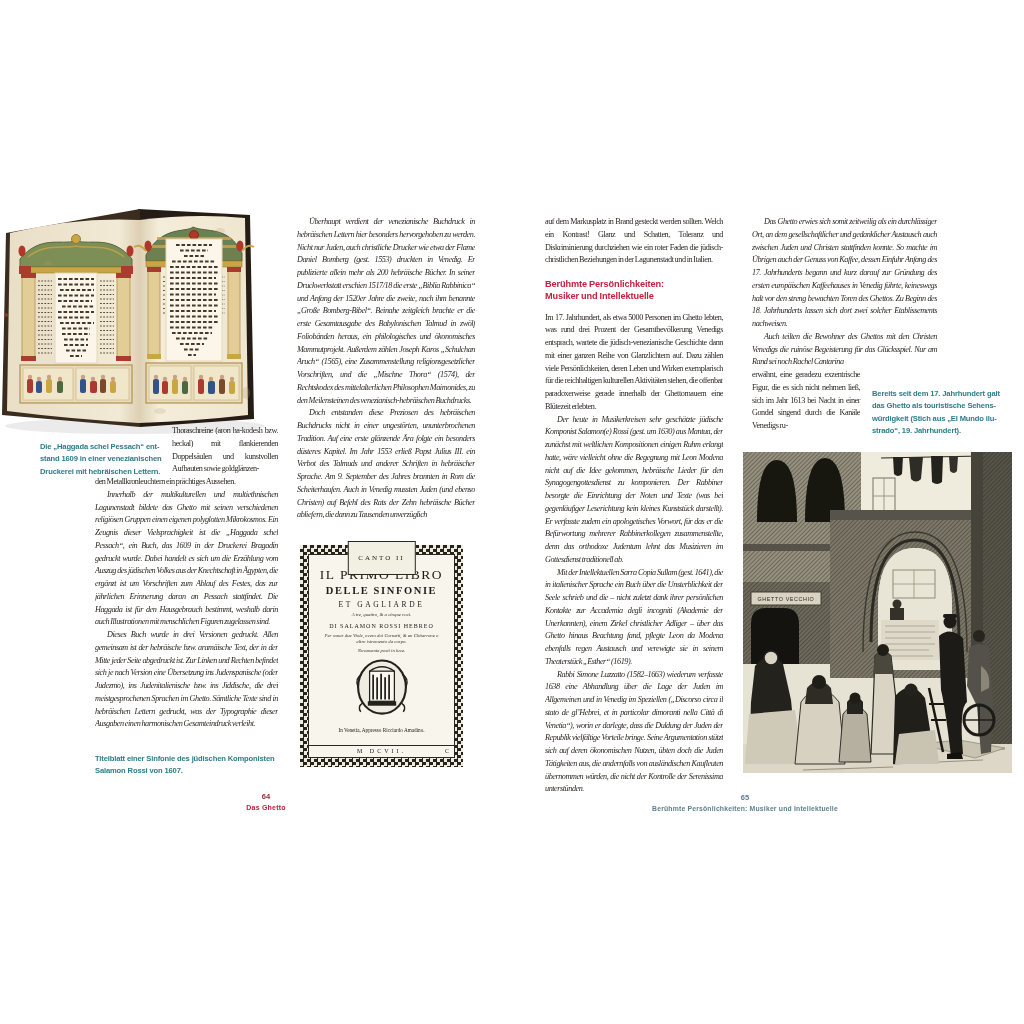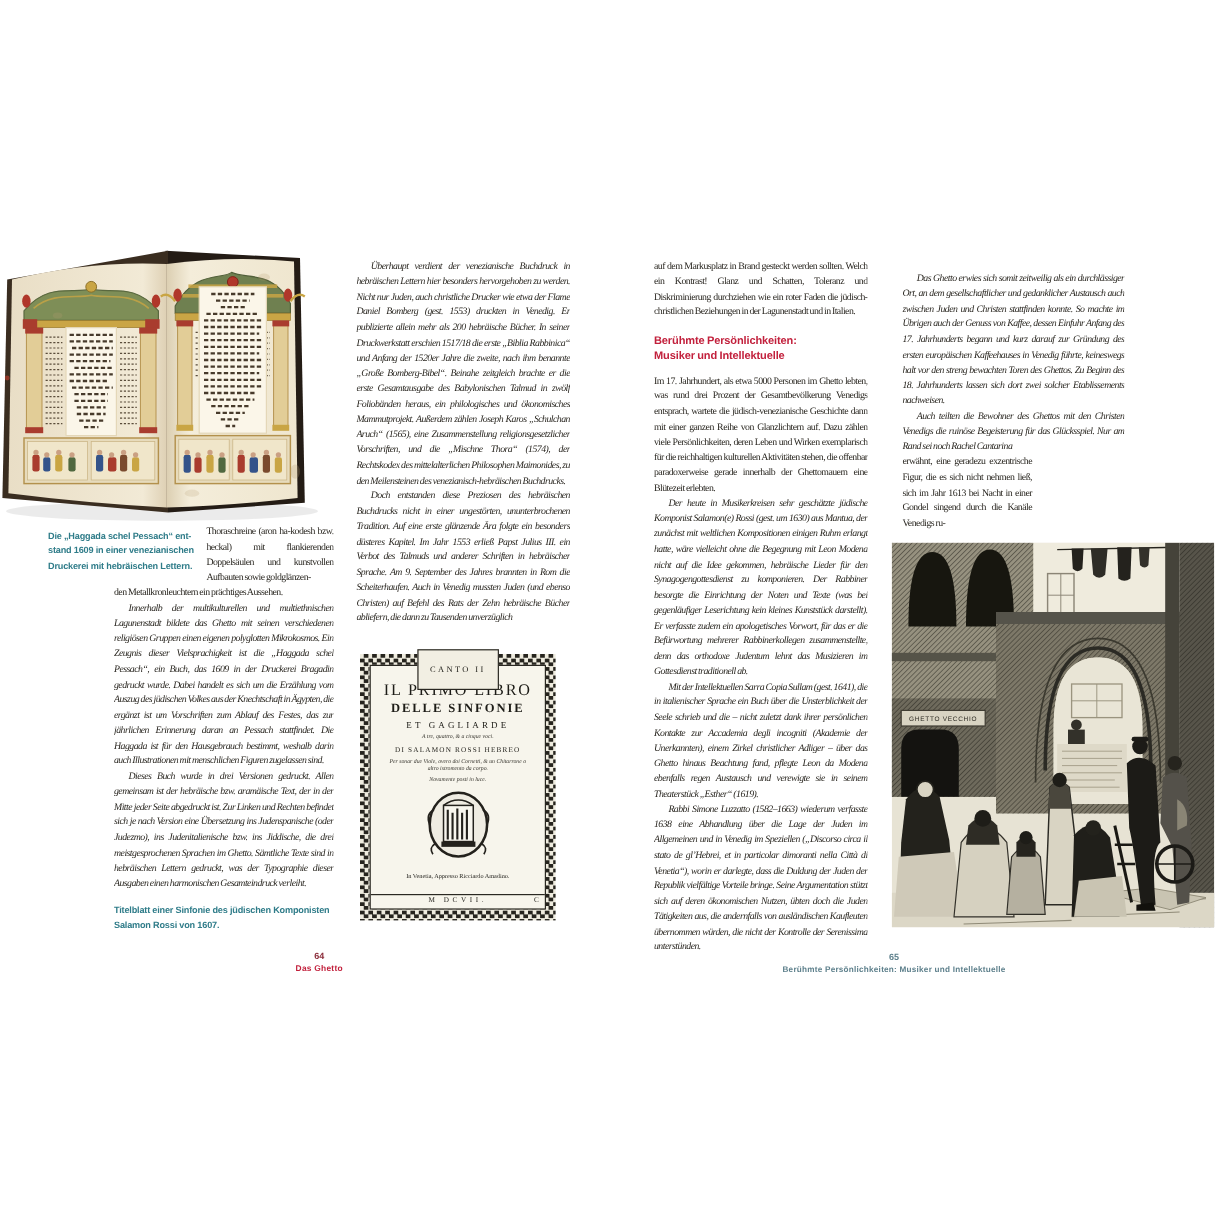--- a/index.html
+++ b/index.html
@@ -251,21 +251,21 @@
       <ellipse cx="246" cy="200" rx="4" ry="6" fill="#b59b6e" opacity="0.25"></ellipse>
       <ellipse cx="160" cy="218" rx="6" ry="3" fill="#b59b6e" opacity="0.2"></ellipse>
       <circle cx="6" cy="122" r="2" fill="#b23a2b" opacity="0.7"></circle>
     </svg>
   </div>
 
   <div class="cap" style="left:40px;top:441px;width:132px;">Die „Haggada schel Pessach“ ent-
 stand 1609 in einer venezianischen
 Druckerei mit hebräischen Lettern.</div>
 
-  <div class="colabs bodytext" style="left:95px;top:437px;width:183px;height:318px;">
+  <div class="colabs bodytext" style="left:95px;top:425px;width:183px;height:318px;">
     <div class="p wrapblock-a">Thoraschreine (aron ha-kodesh bzw. heckal) mit flankierenden Doppelsäulen und kunstvollen Aufbauten sowie goldglänzen-</div>
     <div class="p">den Metallkronleuchtern ein prächtiges Aussehen.</div>
     <div class="p ind">Innerhalb der multikulturellen und multiethnischen Lagunenstadt bildete das Ghetto mit seinen verschiedenen religiösen Gruppen einen eigenen polyglotten Mikrokosmos. Ein Zeugnis dieser Vielsprachigkeit ist die „Haggada schel Pessach“, ein Buch, das 1609 in der Druckerei Bragadin gedruckt wurde. Dabei handelt es sich um die Erzählung vom Auszug des jüdischen Volkes aus der Knechtschaft in Ägypten, die ergänzt ist um Vorschriften zum Ablauf des Festes, das zur jährlichen Erinnerung daran an Pessach stattfindet. Die Haggada ist für den Hausgebrauch bestimmt, weshalb darin auch Illustrationen mit menschlichen Figuren zugelassen sind.</div>
     <div class="p ind">Dieses Buch wurde in drei Versionen gedruckt. Allen gemeinsam ist der hebräische bzw. aramäische Text, der in der Mitte jeder Seite abgedruckt ist. Zur Linken und Rechten befindet sich je nach Version eine Übersetzung ins Judenspanische (oder Judezmo), ins Judenitalienische bzw. ins Jiddische, die drei meistgesprochenen Sprachen im Ghetto. Sämtliche Texte sind in hebräischen Lettern gedruckt, was der Typographie dieser Ausgaben einen harmonischen Gesamteindruck verleiht.</div>
   </div>
 
   <div class="colabs bodytext" style="left:297px;top:216px;width:178px;height:326px;">
     <div class="p ind">Überhaupt verdient der venezianische Buchdruck in hebräischen Lettern hier besonders hervorgehoben zu werden. Nicht nur Juden, auch christliche Drucker wie etwa der Flame Daniel Bomberg (gest. 1553) druckten in Venedig. Er publizierte allein mehr als 200 hebräische Bücher. In seiner Druckwerkstatt erschien 1517/18 die erste „Biblia Rabbinica“ und Anfang der 1520er Jahre die zweite, nach ihm benannte „Große Bomberg-Bibel“. Beinahe zeitgleich brachte er die erste Gesamtausgabe des Babylonischen Talmud in zwölf Foliobänden heraus, ein philologisches und ökonomisches Mammutprojekt. Außerdem zählen Joseph Karos „Schulchan Aruch“ (1565), eine Zusammenstellung religionsgesetzlicher Vorschriften, und die „Mischne Thora“ (1574), der Rechtskodex des mittelalterlichen Philosophen Maimonides, zu den Meilensteinen des venezianisch-hebräischen Buchdrucks.</div>
     <div class="p ind">Doch entstanden diese Preziosen des hebräischen Buchdrucks nicht in einer ungestörten, ununterbrochenen Tradition. Auf eine erste glänzende Ära folgte ein besonders düsteres Kapitel. Im Jahr 1553 erließ Papst Julius III. ein Verbot des Talmuds und anderer Schriften in hebräischer Sprache. Am 9. September des Jahres brannten in Rom die Scheiterhaufen. Auch in Venedig mussten Juden (und ebenso Christen) auf Befehl des Rats der Zehn hebräische Bücher abliefern, die dann zu Tausenden unverzüglich</div>
   </div>
@@ -313,26 +313,30 @@
   <div class="colabs bodytext" style="left:545px;top:216px;width:178px;height:578px;">
     <div class="p">auf dem Markusplatz in Brand gesteckt werden sollten. Welch ein Kontrast! Glanz und Schatten, Toleranz und Diskriminierung durchziehen wie ein roter Faden die jüdisch-christlichen Beziehungen in der Lagunenstadt und in Italien.</div>
     <div class="heading-red">Berühmte Persönlichkeiten:
 Musiker und Intellektuelle</div>
     <div class="p">Im 17. Jahrhundert, als etwa 5000 Personen im Ghetto lebten, was rund drei Prozent der Gesamtbevölkerung Venedigs entsprach, wartete die jüdisch-venezianische Geschichte dann mit einer ganzen Reihe von Glanzlichtern auf. Dazu zählen viele Persönlichkeiten, deren Leben und Wirken exemplarisch für die reichhaltigen kulturellen Aktivitäten stehen, die offenbar paradoxerweise gerade innerhalb der Ghettomauern eine Blütezeit erlebten.</div>
     <div class="p ind">Der heute in Musikerkreisen sehr geschätzte jüdische Komponist Salamon(e) Rossi (gest. um 1630) aus Mantua, der zunächst mit weltlichen Kompositionen einigen Ruhm erlangt hatte, wäre vielleicht ohne die Begegnung mit Leon Modena nicht auf die Idee gekommen, hebräische Lieder für den Synagogengottesdienst zu komponieren. Der Rabbiner besorgte die Einrichtung der Noten und Texte (was bei gegenläufiger Leserichtung kein kleines Kunststück darstellt). Er verfasste zudem ein apologetisches Vorwort, für das er die Befürwortung mehrerer Rabbinerkollegen zusammenstellte, denn das orthodoxe Judentum lehnt das Musizieren im Gottesdienst traditionell ab.</div>
     <div class="p ind">Mit der Intellektuellen Sarra Copia Sullam (gest. 1641), die in italienischer Sprache ein Buch über die Unsterblichkeit der Seele schrieb und die – nicht zuletzt dank ihrer persönlichen Kontakte zur Accademia degli incogniti (Akademie der Unerkannten), einem Zirkel christlicher Adliger – über das Ghetto hinaus Beachtung fand, pflegte Leon da Modena ebenfalls regen Austausch und verewigte sie in seinem Theaterstück „Esther“ (1619).</div>
     <div class="p ind">Rabbi Simone Luzzatto (1582–1663) wiederum verfasste 1638 eine Abhandlung über die Lage der Juden im Allgemeinen und in Venedig im Speziellen („Discorso circa il stato de gl’Hebrei, et in particolar dimoranti nella Città di Venetia“), worin er darlegte, dass die Duldung der Juden der Republik vielfältige Vorteile bringe. Seine Argumentation stützt sich auf deren ökonomischen Nutzen, übten doch die Juden Tätigkeiten aus, die andernfalls von ausländischen Kaufleuten übernommen würden, die nicht der Kontrolle der Serenissima unterstünden.</div>
   </div>
 
-  <div class="colabs bodytext" style="left:752px;top:216px;width:185px;height:238px;margin-top:10px;">
+  <div class="colabs bodytext" style="left:752px;top:216px;width:185px;height:238px;">
     <div class="p ind">Das Ghetto erwies sich somit zeitweilig als ein durchlässiger Ort, an dem gesellschaftlicher und gedanklicher Austausch auch zwischen Juden und Christen stattfinden konnte. So machte im Übrigen auch der Genuss von Kaffee, dessen Einfuhr Anfang des 17. Jahrhunderts begann und kurz darauf zur Gründung des ersten europäischen Kaffeehauses in Venedig führte, keineswegs halt vor den streng bewachten Toren des Ghettos. Zu Beginn des 18. Jahrhunderts lassen sich dort zwei solcher Etablissements nachweisen.</div>
     <div class="p ind">Auch teilten die Bewohner des Ghettos mit den Christen Venedigs die ruinöse Begeisterung für das Glücksspiel. Nur am Rand sei noch Rachel Cantarina</div>
     <div class="p narrowblock">erwähnt, eine geradezu exzentrische Figur, die es sich nicht nehmen ließ, sich im Jahr 1613 bei Nacht in einer Gondel singend durch die Kanäle Venedigs ru-</div>
   </div>
 
+  <div class="cap" style="left:872px;top:388px;width:142px;">Bereits seit dem 17. Jahrhundert galt
+das Ghetto als touristische Sehens-
+würdigkeit (Stich aus „El Mundo ilu-
+strado“, 19. Jahrhundert).</div>
 
   <div class="colabs" style="left:743px;top:452px;width:269px;height:321px;">
     <svg width="269" height="321" viewBox="0 0 269 321">
       <defs>
         <pattern id="h1" width="3" height="3" patternUnits="userSpaceOnUse" patternTransform="rotate(45)">
           <line x1="0" y1="0" x2="0" y2="3" stroke="#26241e" stroke-width="0.9"></line>
         </pattern>
         <pattern id="h2" width="3.4" height="3.4" patternUnits="userSpaceOnUse">
           <line x1="0" y1="0" x2="3.4" y2="0" stroke="#2e2c27" stroke-width="0.8"></line>
         </pattern>

